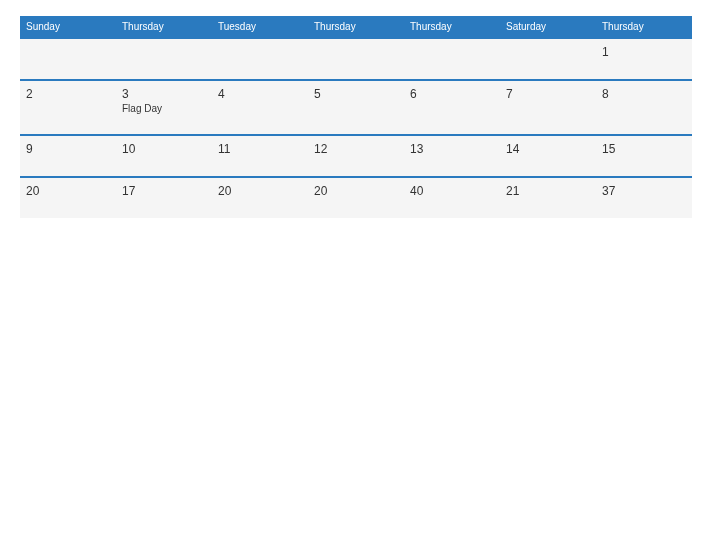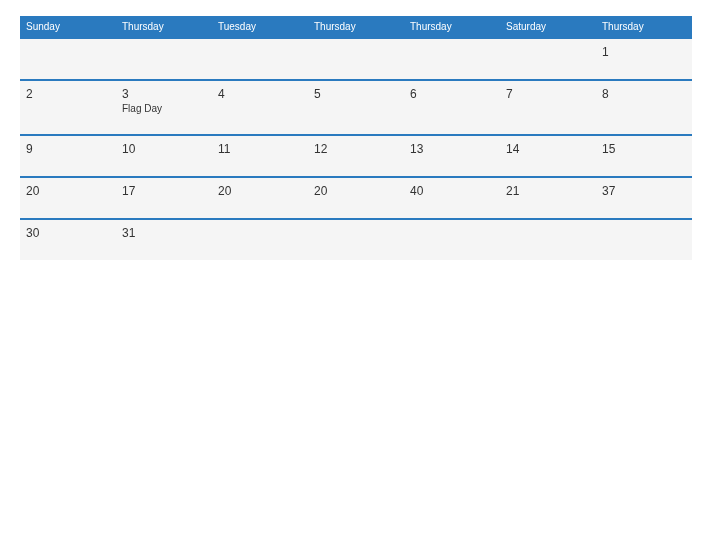--- a/index.html
+++ b/index.html
@@ -196,28 +196,15 @@
           <td>
             <span class="day-num">40</span>
           </td>
           <td>
             <span class="day-num">21</span>
           </td>
           <td>
             <span class="day-num">37</span>
           </td>
         </tr>
-        <tr>
-          <td>
-            <span class="day-num">30</span>
-          </td>
-          <td>
-            <span class="day-num">31</span>
-          </td>
-          <td></td>
-          <td></td>
-          <td></td>
-          <td></td>
-          <td></td>
-        </tr>
       </tbody>
   </table>
 </div>
 
 </body></html>

